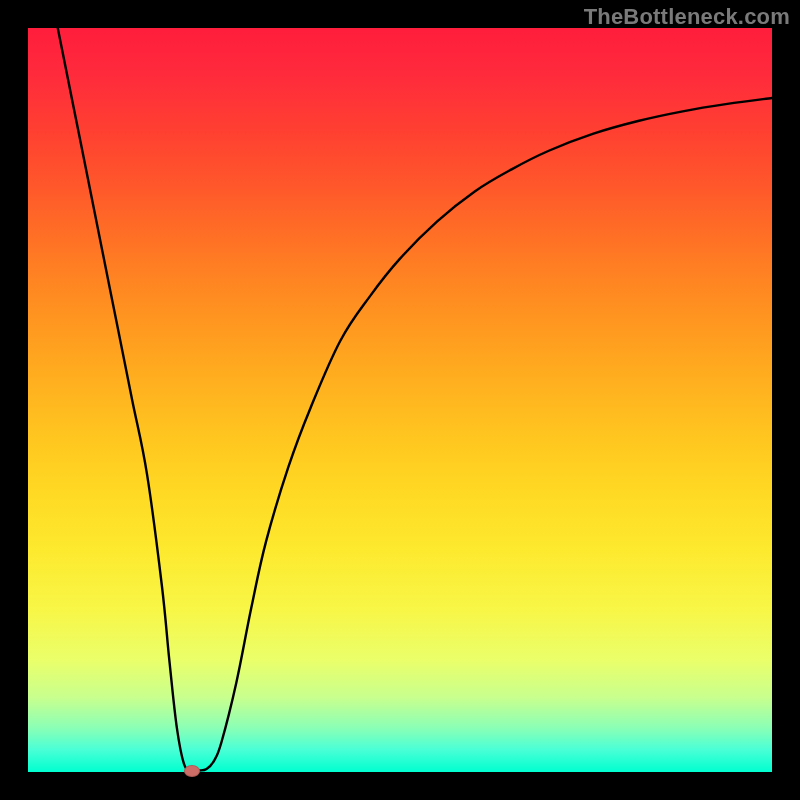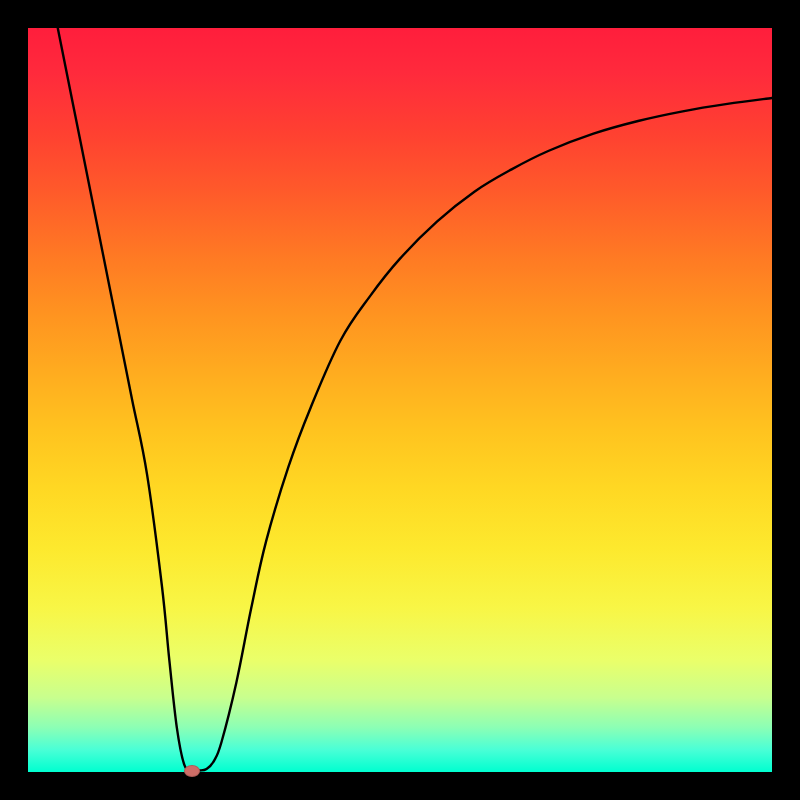--- a/index.html
+++ b/index.html
@@ -67,20 +67,21 @@
     height: 12px;
     border-radius: 50% / 50%;
     background: #cd6d67;
     box-shadow: 0 0 0 1px rgba(0,0,0,0.15) inset;
   }
 </style>
 </head>
 <body>
 <div class="frame">
 
+  <div class="watermark">TheBottleneck.com</div>
 
   <div class="plot">
     <svg class="curve" viewBox="0 0 744 744" preserveAspectRatio="none">
       <path id="curve-path" fill="none" stroke="#000000" stroke-width="2.4" stroke-linecap="round" d="M 29.76 0 C 32.4384 13.391999999999996, 39.2832 47.615999999999985, 44.64 74.39999999999998 C 49.9968 101.18399999999997, 54.1632 122.01599999999995, 59.52 148.79999999999995 C 64.8768 175.58399999999997, 69.04320000000001 196.41600000000003, 74.4 223.20000000000005 C 79.7568 249.98400000000007, 83.9232 270.81600000000003, 89.28 297.6 C 94.63680000000001 324.384, 98.8032 345.216, 104.16000000000001 372 C 109.51680000000002 398.784, 113.68320000000001 412.91999999999996, 119.04 446.4 C 124.3968 479.88, 129.9024 524.52, 133.92 558 C 137.93759999999997 591.48, 138.6816 606.9552, 141.36 632.4 C 144.03840000000002 657.8448, 146.12160000000003 680.6112, 148.8 699.36 C 151.4784 718.1088, 153.56159999999997 728.79264, 156.23999999999998 736.56 C 158.9184 744.3273599999999, 161.0016 741.4406399999999, 163.68 742.512 C 166.35840000000002 743.58336, 168.4416 742.7798399999999, 171.12 742.512 C 173.79840000000002 742.24416, 175.8816 742.76496, 178.56 741.024 C 181.2384 739.28304, 183.3216 737.66112, 186 732.84 C 188.6784 728.0188800000001, 189.42239999999998 728.3016, 193.44 714.24 C 197.4576 700.1784, 202.96320000000003 678.8256, 208.32000000000002 654.72 C 213.67680000000001 630.6144, 217.8432 605.7647999999999, 223.2 580.3199999999999 C 228.55679999999998 554.8752, 231.38400000000001 538.8048, 238.08 513.36 C 244.776 487.9152, 252.36479999999997 463.0656, 260.4 438.96000000000004 C 268.4352 414.85440000000006, 273.34560000000005 402.2064, 282.72 379.44 C 292.0944 356.6736, 301.7664 332.56800000000004, 312.47999999999996 312.48 C 323.19359999999995 292.392, 331.5264 282.5712, 342.24 267.84 C 352.9536 253.10879999999997, 359.9472 244.03199999999998, 372 230.64 C 384.0528 217.248, 395.80800000000005 205.49280000000007, 409.20000000000005 193.44000000000005 C 422.59200000000004 181.38720000000004, 433.008 173.05439999999996, 446.4 163.67999999999995 C 459.792 154.30559999999994, 470.208 148.72560000000001, 483.6 141.36 C 496.992 133.9944, 506.06879999999995 129.18815999999998, 520.8 122.75999999999999 C 535.5312 116.33184, 549.3696000000001 111.00480000000002, 565.44 105.64800000000002 C 581.5104 100.29120000000003, 594.0096 97.01760000000002, 610.0799999999999 93 C 626.1503999999999 88.98239999999998, 638.6496 86.40815999999997, 654.72 83.32799999999997 C 670.7904000000001 80.24783999999998, 683.2896000000001 78.29856000000002, 699.36 75.88800000000003 C 715.4304 73.47744000000004, 735.9648 71.00736000000003, 744 69.93600000000004"></path>
     </svg>
     <div id="min-marker" class="marker" style="left: 155.68px; top: 736.512px; background: rgb(205, 109, 103);"></div>
   </div>
 
 </div>
 

